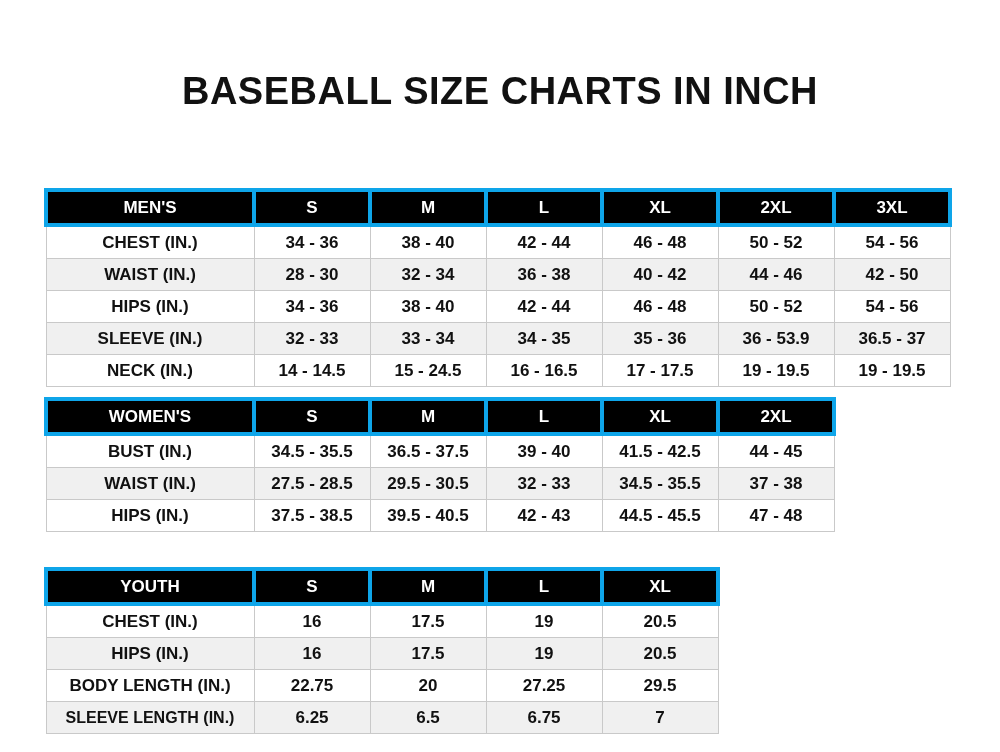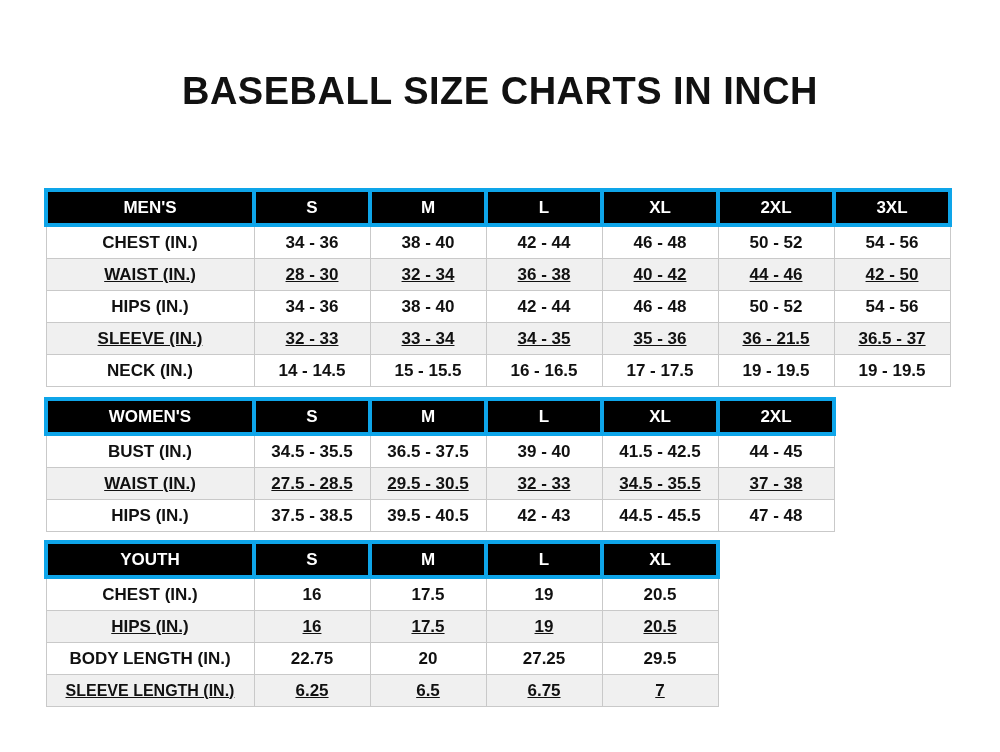--- a/index.html
+++ b/index.html
@@ -52,21 +52,20 @@
     color: #ffffff;
     border: 4px solid #0ea5e9;
     height: 31px;
     font-size: 17px;
   }
   .chart thead th.label-head {
     text-align: center;
   }
   .chart tbody tr.alt td {
     background: #f0f0f0;
-    text-decoration: underline;
   }
   .chart tbody td.rowlabel {
     text-align: center;
     font-weight: bold;
     margin-left: 6px;
   }
 
   
   #mens-chart {
     top: 188px;
@@ -80,21 +79,21 @@
   #womens-chart {
     top: 397px;
     left: 44px;
     width: 788px;
   }
   #womens-chart col.c-label { width: 208px; }
   #womens-chart col.c-size  { width: 116px; }
 
   
   #youth-chart {
-    top: 540px;
+    top: 567px;
     left: 44px;
     width: 672px;
   }
   #youth-chart col.c-label { width: 208px; }
   #youth-chart col.c-size  { width: 116px; }
 
   #youth-chart td.rowlabel,
   #womens-chart td.rowlabel,
   #mens-chart td.rowlabel {
     font-size: 17px;
@@ -158,27 +157,27 @@
         <td>46 - 48</td>
         <td>50 - 52</td>
         <td>54 - 56</td>
       </tr>
       <tr class="alt">
         <td class="rowlabel">SLEEVE (IN.)</td>
         <td>32 - 33</td>
         <td>33 - 34</td>
         <td>34 - 35</td>
         <td>35 - 36</td>
-        <td>36 - 21.5</td>
+        <td>36 - 53.9</td>
         <td>36.5 - 37</td>
       </tr>
       <tr>
         <td class="rowlabel">NECK (IN.)</td>
         <td>14 - 14.5</td>
-        <td>15 - 15.5</td>
+        <td>15 - 24.5</td>
         <td>16 - 16.5</td>
         <td>17 - 17.5</td>
         <td>19 - 19.5</td>
         <td>19 - 19.5</td>
       </tr>
     </tbody>
   </table>
 
   <table class="chart" id="womens-chart">
     <colgroup>

